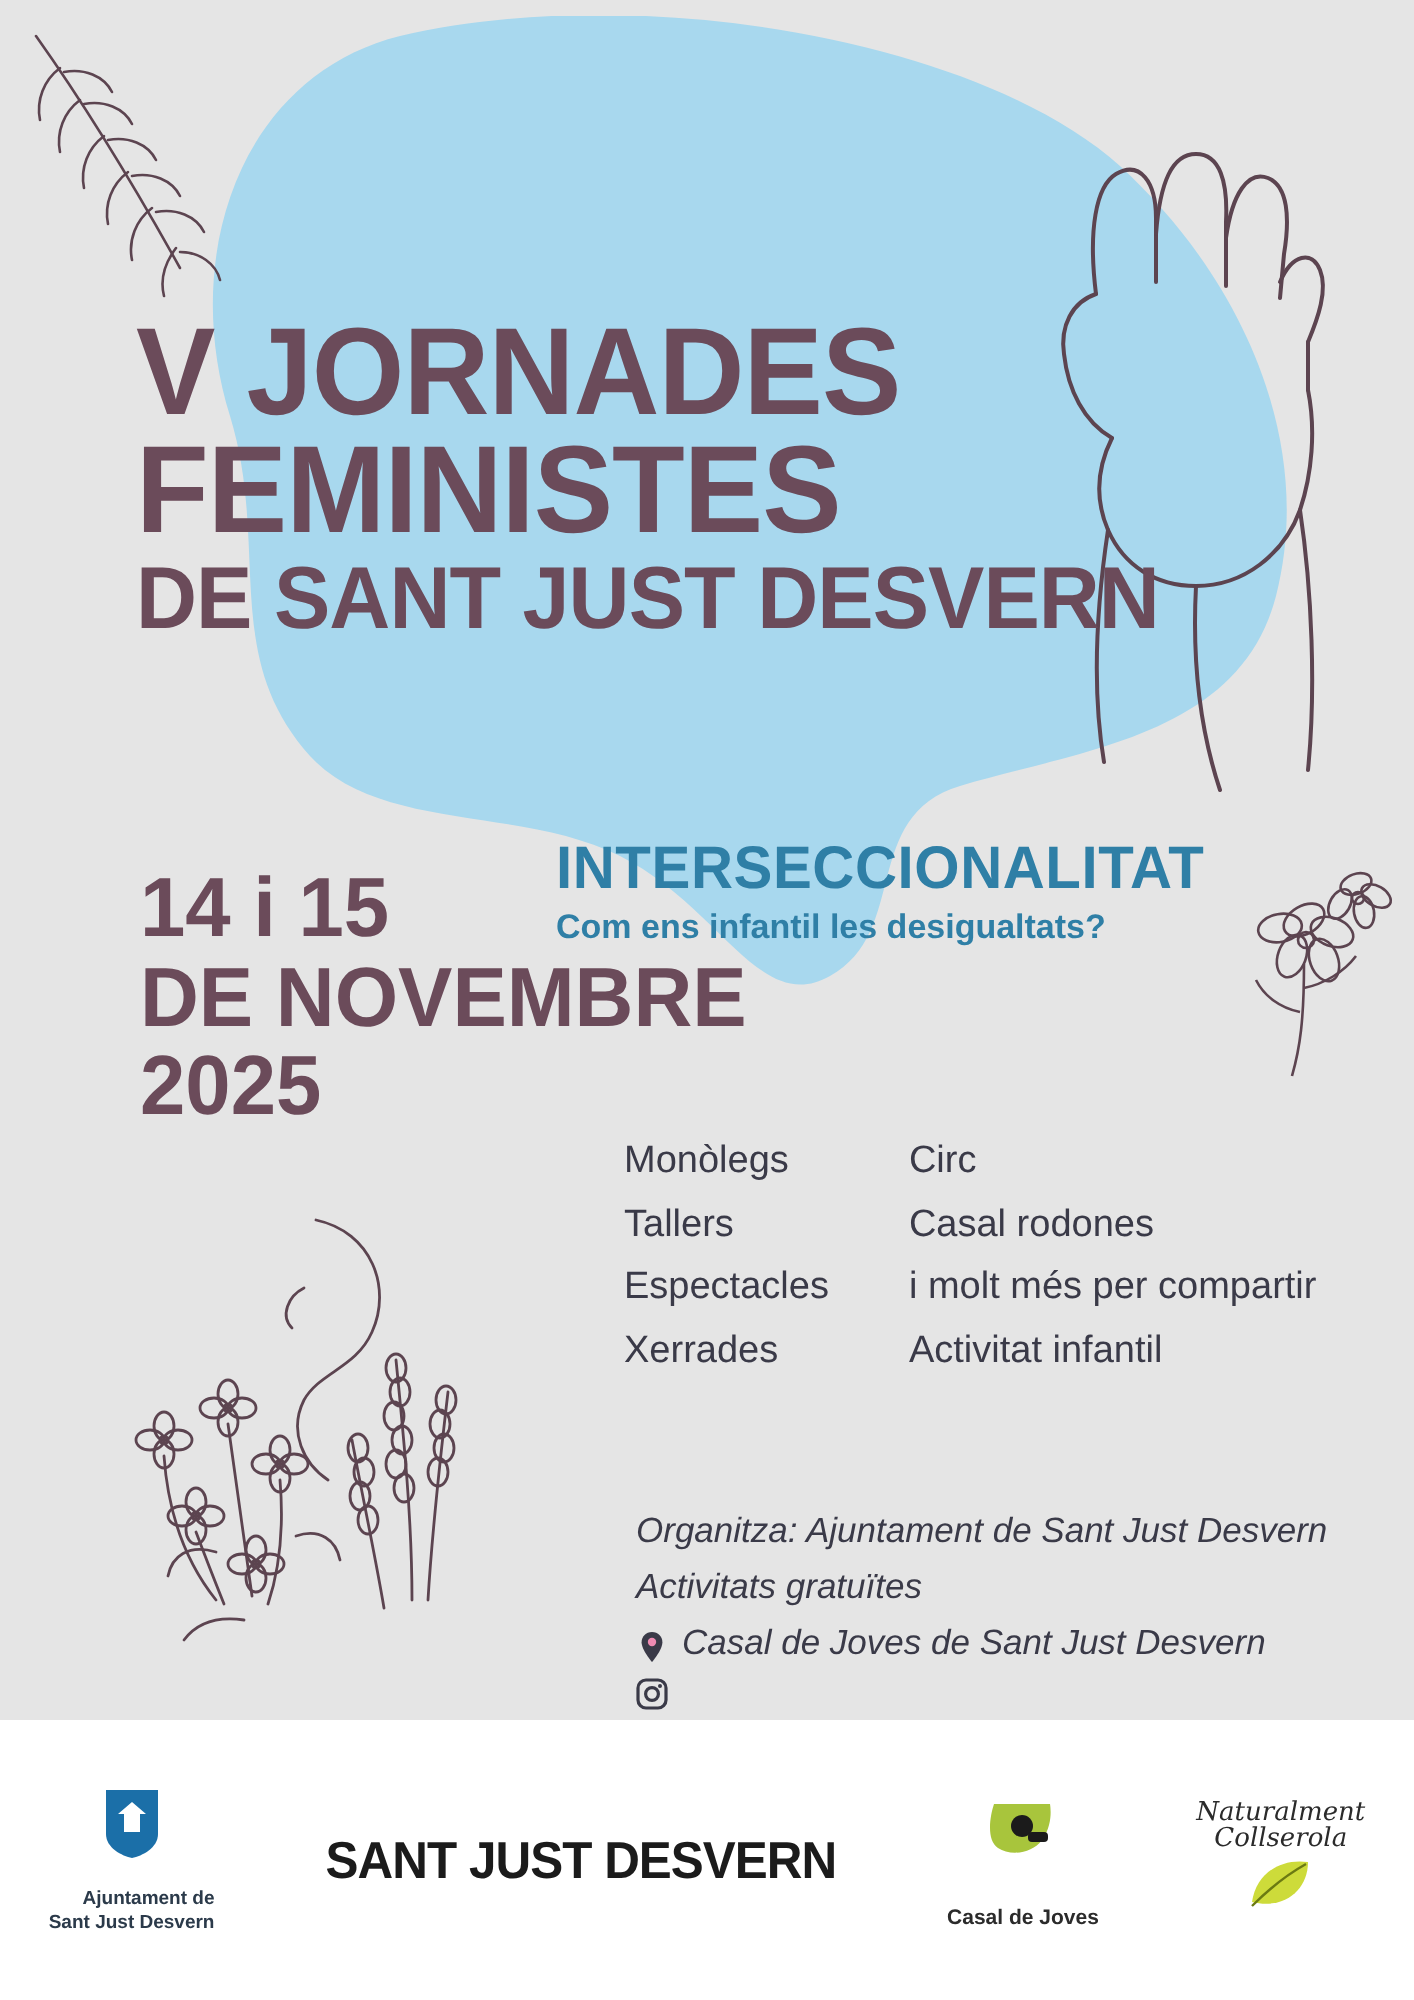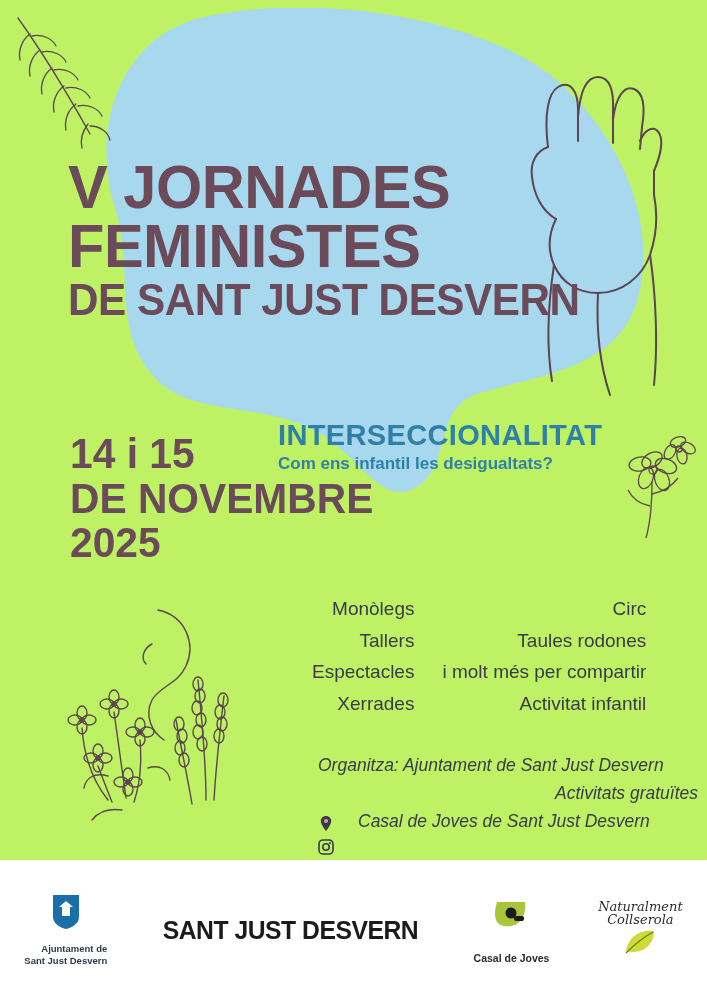--- a/index.html
+++ b/index.html
@@ -10,21 +10,21 @@
     width: 707px;
     height: 1000px;
     font-family: "Liberation Sans", sans-serif;
     background: #ffffff;
     overflow: hidden;
   }
   .poster {
     position: relative;
     width: 707px;
     height: 1000px;
-    background: #bef264;
+    background: #e5e5e5;
     overflow: hidden;
   }
   
   .blob {
     position: absolute;
     left: 60px;
     top: 8px;
     width: 590px;
     height: 500px;
     pointer-events: none;
@@ -96,49 +96,48 @@
     font-size: 42px;
     margin: 0;
     transform: scaleX(0.97);
     transform-origin: left center;
   }
 
   
   .activities {
     position: absolute;
     left: 312px;
-    top: 596px;
-    display: flex;
-    gap: 28px;
+    top: 568px;
+    display: flex;
+    gap: 40px;
     color: #3b3b4a;
-    text-align: right;
   }
   .act-col p {
     margin: 0 0 6px 0;
     font-size: 19px;
     line-height: 1.35;
     color: #3a3a48;
   }
 
   
   .info {
     position: absolute;
     left: 318px;
     top: 752px;
     color: #3a3a48;
     font-size: 17.5px;
     line-height: 1.55;
     width: 380px;
   }
   .info p { margin: 0 0 1px 0; font-style: italic; }
-  .info .italic { font-style: italic; text-align: right; }
+  .info .italic { font-style: italic; }
   .info .row {
     display: flex;
     align-items: center;
-    gap: 24px;
+    gap: 7px;
   }
   .pin-icon, .ig-icon {
     display: inline-block;
     flex: 0 0 auto;
     width: 16px;
     height: 17px;
   }
 
   
   .footer {
@@ -367,21 +366,21 @@
 
   <div class="activities">
     <div class="act-col">
       <p>Monòlegs</p>
       <p>Tallers</p>
       <p>Espectacles</p>
       <p>Xerrades</p>
     </div>
     <div class="act-col">
       <p>Circ</p>
-      <p>Taules rodones</p>
+      <p>Casal rodones</p>
       <p>i molt més per compartir</p>
       <p>Activitat infantil</p>
     </div>
   </div>
 
   <div class="info">
     <p>Organitza: Ajuntament de Sant Just Desvern</p>
     <p class="italic">Activitats gratuïtes</p>
     <p class="row">
       <span class="pin-icon">

